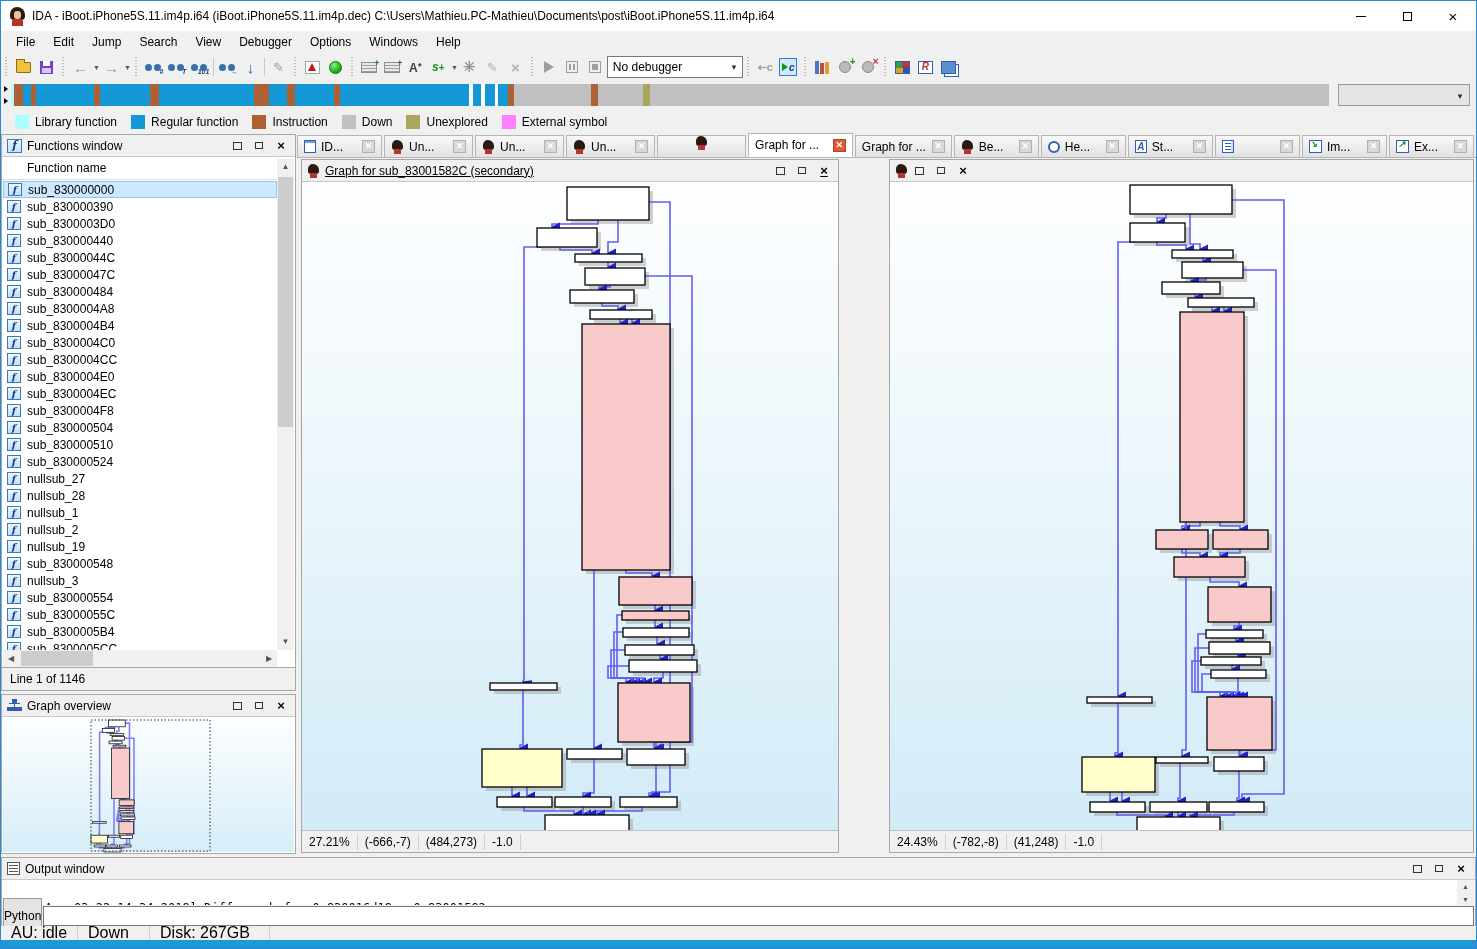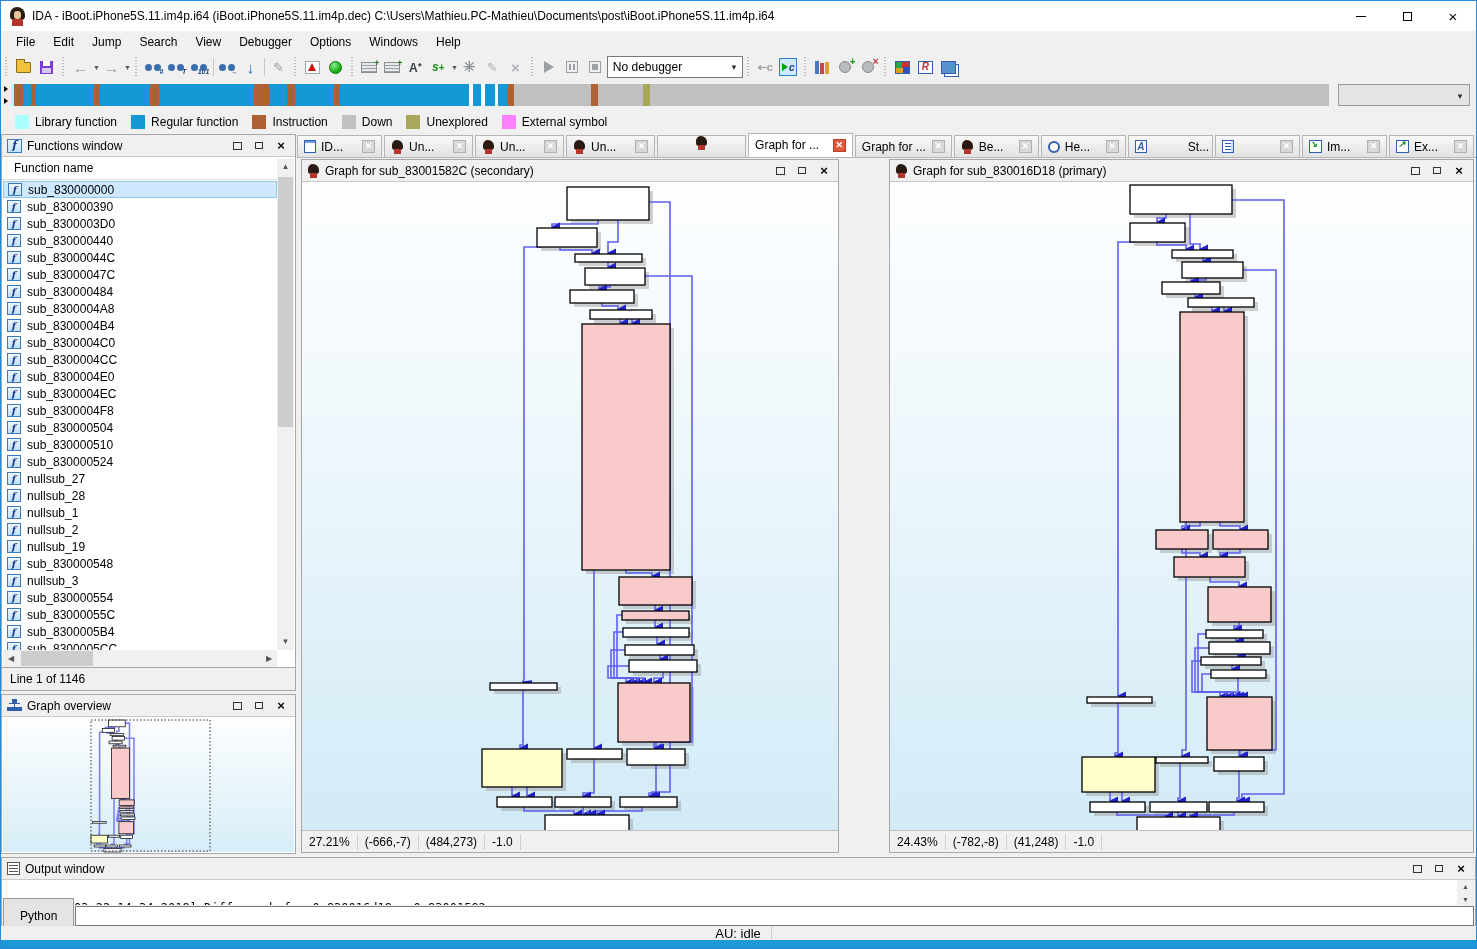--- a/index.html
+++ b/index.html
@@ -87,21 +87,21 @@
   .panel-title .t { flex:1; white-space:nowrap; overflow:hidden; }
   .mini-btns { display:flex; gap:10px; padding-right:3px; }
   .mb { width:12px; height:12px; display:flex; align-items:center; justify-content:center; }
   .mb-max i { width:9px; height:8px; border:1px solid #333; display:block; }
   .mb-float i { width:8px; height:7px; border:1px solid #333; display:block; position:relative; background:#f0f0f0; }
   .mb-float i::before { content:""; position:absolute; left:2px; top:-3px; width:8px; height:7px; border:1px solid #333; z-index:-1; }
   .mb-close { font-size:13px; font-weight:bold; }
   .ficon { width:15px; height:14px; background:linear-gradient(#eef8ff,#bfe0f8); border:1px solid #3a7ab8; color:#173a8a; font-family:"DejaVu Serif", serif; font-style:italic; font-weight:bold; font-size:11px; display:inline-flex; align-items:center; justify-content:center; flex:none; }
   
   #functions-window { left:0; top:133px; width:295px; height:557px; }
-  .fn-header { height:23px; border-bottom:1px solid #e0e0e0; display:flex; align-items:center; padding-left:12px; font-size:12px; background:#fff; }
+  .fn-header { height:23px; border-bottom:1px solid #e0e0e0; display:flex; align-items:center; padding-left:25px; font-size:12px; background:#fff; }
   .fn-list { position:absolute; left:1px; top:46px; right:18px; bottom:40px; overflow:hidden; background:#fff; }
   .fn-row { height:17px; display:flex; align-items:center; gap:6px; padding-left:4px; white-space:nowrap; }
   .fn-row.sel { background:#cde8ff; border:1px solid #90c8f0; }
   .fn-row .ficon { width:14px; height:13px; font-size:10px; }
   .vscroll { position:absolute; right:1px; top:24px; bottom:40px; width:17px; background:#f0f0f0; }
   .vscroll .up, .vscroll .dn { position:absolute; left:0; width:17px; height:16px; text-align:center; font-size:8px; color:#555; line-height:16px; }
   .vscroll .up { top:0; } .vscroll .dn { bottom:0; }
   .vscroll .thumb { position:absolute; left:1px; width:15px; background:#cdcdcd; }
   .hscroll { position:absolute; left:1px; right:18px; bottom:23px; height:17px; background:#f0f0f0; }
   .hscroll .lf, .hscroll .rt { position:absolute; top:0; width:16px; height:17px; text-align:center; font-size:8px; color:#555; line-height:17px; }
@@ -131,37 +131,37 @@
   .ico-doc { width:12px; height:13px; border:1px solid #2f5fae; background:#fff; box-shadow:inset 0 2px 0 #6f9fd0; flex:none; }
   .ico-hexO { width:12px; height:12px; border:2px solid #2f5fae; border-radius:50%; background:#fff; flex:none; }
   .ico-strA { width:12px; height:13px; border:1px solid #2f5fae; background:#fff; color:#2f5fae; font-size:10px; font-weight:bold; text-align:center; line-height:12px; flex:none; }
   .ico-enum { width:12px; height:13px; border:1px solid #2f5fae; background:#fff; box-shadow:inset -2px 0 0 #cfe0f8; background-image:repeating-linear-gradient(#2f5fae 0 1px, transparent 1px 3px); background-size:6px 9px; background-repeat:no-repeat; background-position:2px 2px; flex:none; }
   .ico-imp { width:13px; height:13px; border:1px solid #2f5fae; background:#fff; position:relative; flex:none; }
   .ico-imp::before { content:"↘"; position:absolute; left:0px; top:-2px; color:#1f8f1f; font-size:9px; font-weight:bold; }
   .ico-exp { width:13px; height:13px; border:1px solid #2f5fae; background:#fff; position:relative; flex:none; }
   .ico-exp::before { content:"↗"; position:absolute; left:1px; top:-2px; color:#1f8f1f; font-size:9px; font-weight:bold; }
   
   .graph-window { position:absolute; border:1px solid #a8a8a8; background:#fff; }
-  #graph-secondary { left:4px; top:25px; width:538px; height:694px; }
+  #graph-secondary { left:4px; top:25px; width:538px; height:694px;text-decoration:underline; }
   #graph-primary { left:592px; top:25px; width:585px; height:694px; }
   .graph-body { position:absolute; left:0; top:22px; right:0; bottom:22px; background:linear-gradient(180deg,#fdfeff 0%, #f0f8fc 35%, #d2ebf7 100%); overflow:hidden; }
   .graph-status { position:absolute; left:0; right:0; bottom:0; height:22px; background:#f0f0f0; border-top:1px solid #c0c0c0; display:flex; align-items:center; font-size:12px; }
   .gs-cell { padding:0 7px; border-right:1px solid #d0d0d0; height:16px; display:flex; align-items:center; }
   
   #output-window { position:absolute; left:0; top:856px; width:100%; height:71px; background:#fff; border:1px solid #a8a8a8; }
   .ic-output { width:13px; height:13px; border:1px solid #555; background:#fff; background-image:repeating-linear-gradient(#555 0 1px, transparent 1px 3px); background-size:9px 9px; background-repeat:no-repeat; background-position:1px 2px; }
   .out-lines { position:absolute; left:1px; top:22px; right:18px; height:27px; overflow:hidden; background:#fff; font-family:"DejaVu Sans Mono","Liberation Mono", monospace; font-size:12px; line-height:15px; white-space:pre; padding-left:6px; }
   .out-lines .clip { margin-top:-9px; display:block; }
   .out-vscroll { position:absolute; right:1px; top:22px; width:17px; height:27px; background:#f0f0f0; }
   .out-vscroll span { display:block; height:13px; text-align:center; font-size:7px; color:#555; line-height:13px; }
   .py-row { position:absolute; left:0; right:0; bottom:0; height:22px; background:#f0f0f0; display:flex; align-items:center; }
-  .py-btn { height:36px; margin-left:1px; padding:0 16px; background:#e4e4e4; border:1px solid #9a9a9a; display:flex; align-items:center; }
+  .py-btn { height:36px; margin-left:1px; padding:0 0; background:#e4e4e4; border:1px solid #9a9a9a; display:flex; align-items:center; }
   .py-input { flex:1; height:20px; margin:0 1px; background:#fff; border:1px solid #7a7a7a; }
   
-  #statusbar { position:absolute; left:0; bottom:8px; width:100%; height:14px; background:#f0f0f0; display:flex; align-items:center; font-size:13px;flex-direction:column; }
+  #statusbar { position:absolute; left:0; bottom:8px; width:100%; height:14px; background:#f0f0f0; display:flex; align-items:center; font-size:16px; }
   #statusbar .cell { padding:0 10px; height:100%; display:flex; align-items:center; border-right:1px solid #d0d0d0; }
   .bottom-accent { position:absolute; left:0; bottom:0; width:100%; height:8px; background:#1d9ad6; }
   svg { display:block; }
 </style>
 </head>
 <body>
 
 <div class="titlebar">
   <div class="app-icon">
       <i class="hair"></i>
@@ -651,21 +651,21 @@
         <span style="flex: 1 1 0%;">Be...</span>
         <span class="x">✕</span>
       </div>
       <div class="tab" style="width: 86px;">
         <i class="ico-hexO"></i>
         <span style="flex: 1 1 0%;">He...</span>
         <span class="x">✕</span>
       </div>
       <div class="tab" style="width: 86px;">
         <i class="ico-strA">A</i>
-        <span style="flex: 1 1 0%; margin-left: 36px;">St...</span>
+        <span style="flex: 1 1 0%;">St...</span>
         <span class="x">✕</span>
       </div>
       <div class="tab" style="width: 86px;">
         <i class="ico-enum"></i>
         <span style="flex: 1 1 0%; margin-top: 40px;">En...</span>
         <span class="x">✕</span>
       </div>
       <div class="tab" style="width: 86px;">
         <i class="ico-imp"></i>
         <span style="flex: 1 1 0%;">Im...</span>
@@ -779,21 +779,20 @@
         <span class="gs-cell">27.21%</span>
         <span class="gs-cell">(-666,-7)</span>
         <span class="gs-cell">(484,273)</span>
         <span class="gs-cell">-1.0</span>
       </div>
   </div>
 
   <div class="graph-window" id="graph-primary">
     <div class="panel-title">
       <i class="ico-lady"></i>
-      <span class="t">Graph for sub_830016D18 (primary)</span>
       <span class="mini-btns">
         <span class="mb mb-max">
             <i></i>
           </span>
         <span class="mb mb-float">
             <i></i>
           </span>
         <span class="mb mb-close">×</span>
       </span>
     </div>

